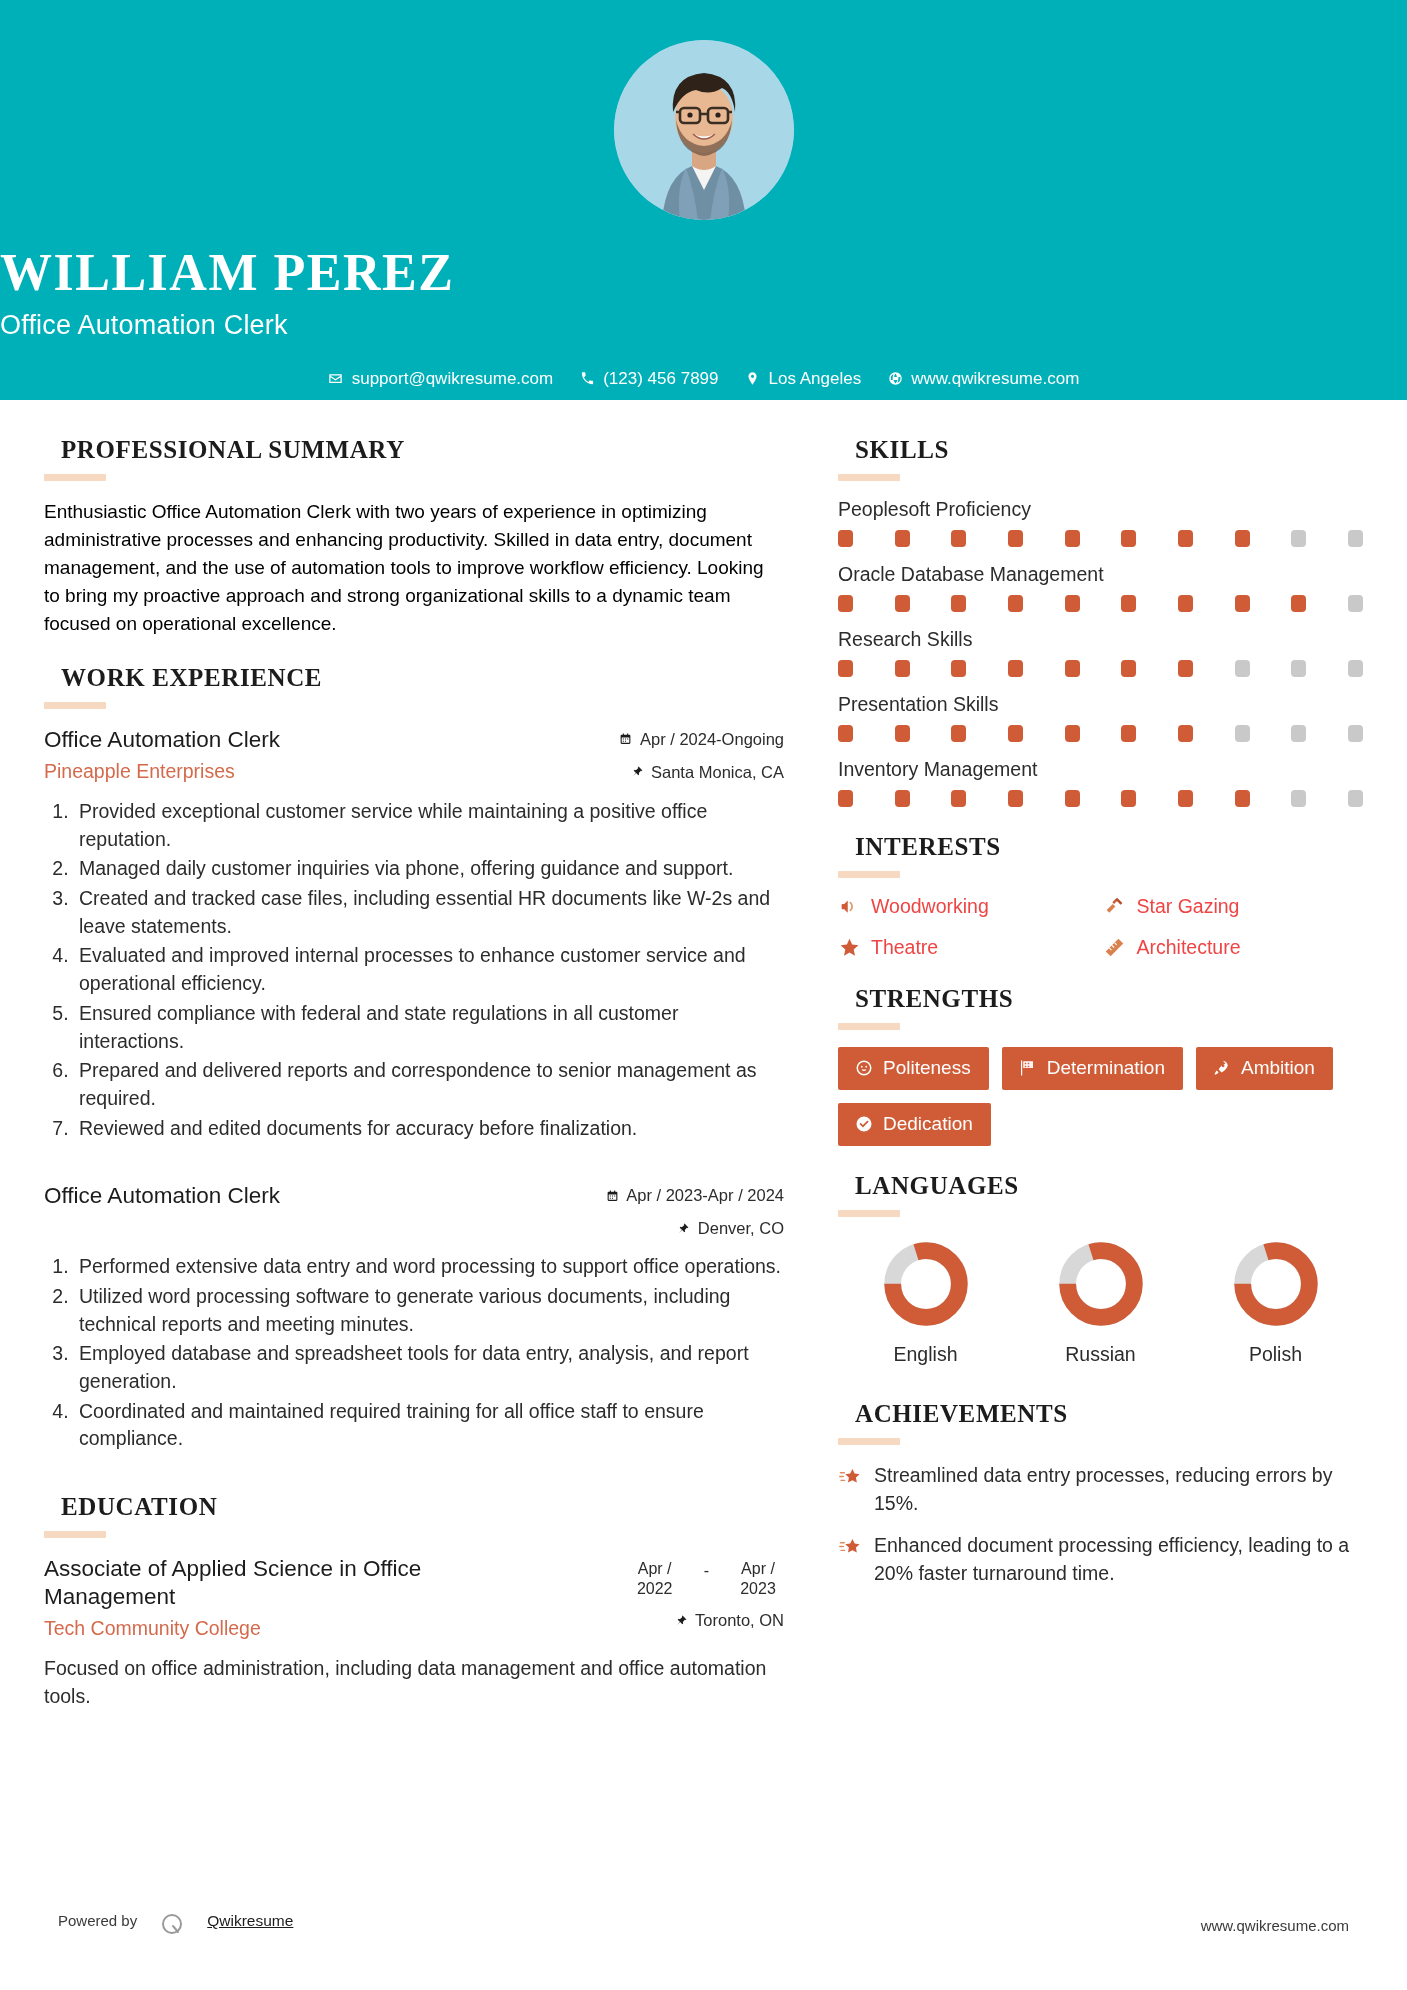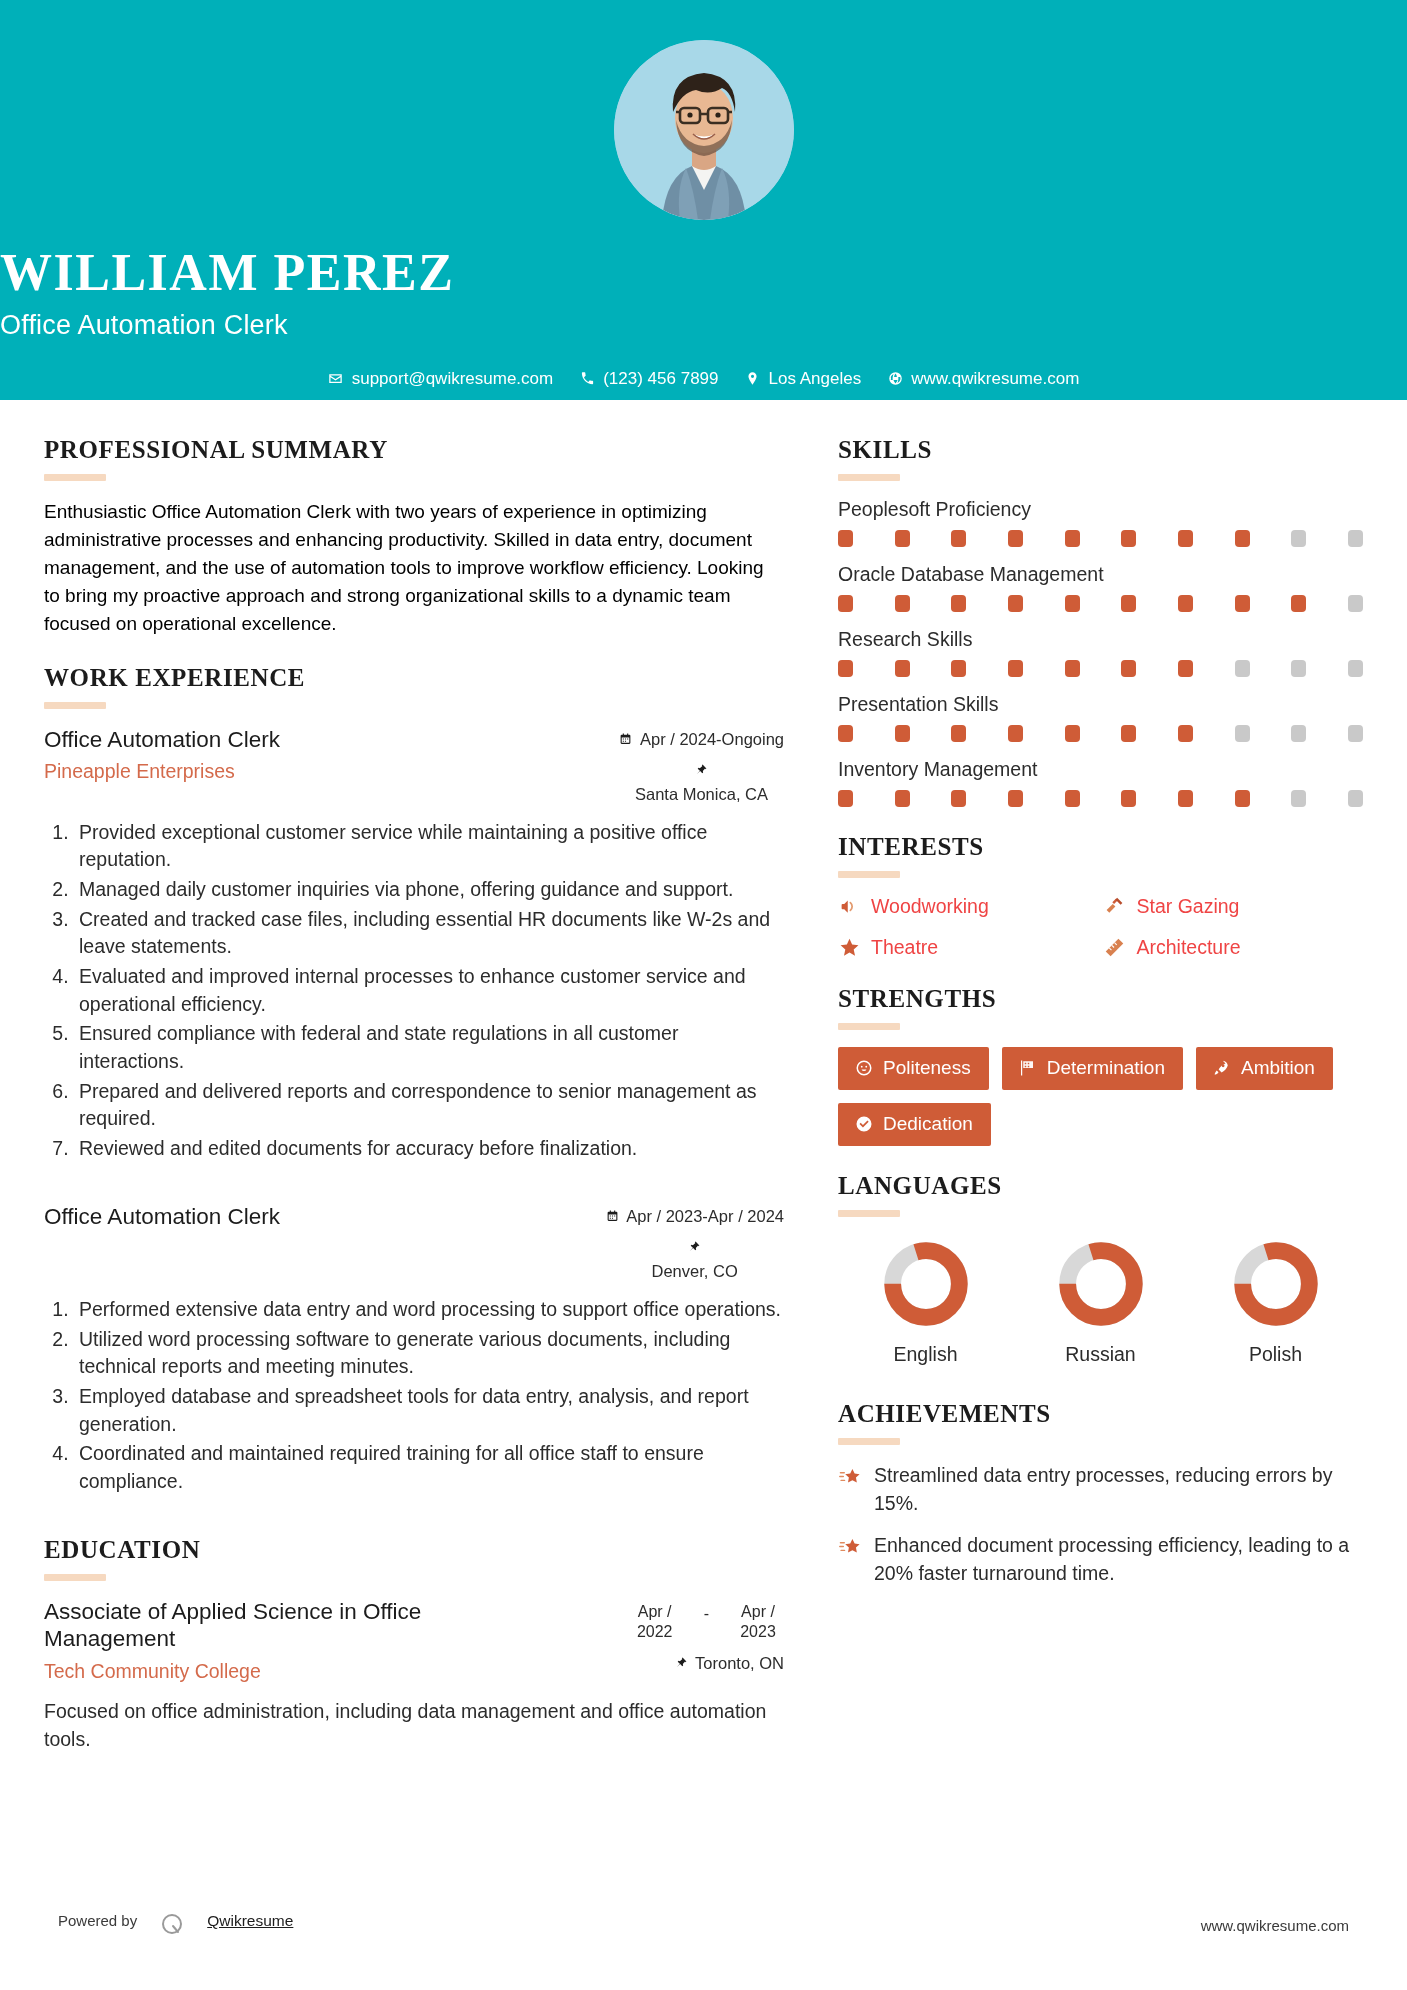--- a/index.html
+++ b/index.html
@@ -89,20 +89,21 @@
   .col-right { width: 525px; flex: none; }
 
   .section { margin-bottom: 26px; }
   .section-title {
     font-family: "Liberation Serif", serif;
     font-weight: bold;
     font-size: 25px;
     letter-spacing: 0.6px;
     color: #1c1c1c;
     text-transform: uppercase;
+    margin-left: 17px;
   }
   .section-rule {
     width: 62px;
     height: 7px;
     background: #f6d9c0;
     margin-top: 10px;
     margin-bottom: 17px;
     border-radius: 1px;
   }
 
@@ -138,21 +139,21 @@
   }
   .meta-line {
     display: flex;
     justify-content: flex-end;
     align-items: center;
     gap: 7px;
     font-size: 16.5px;
     color: #2c2c2c;
     white-space: nowrap;
   }
-  .meta-line + .meta-line { margin-top: 14px; flex-direction: column; }
+  .meta-line + .meta-line { margin-top: 14px; }
   .meta-line .m-icon {
     display: inline-flex;
     align-items: center;
     justify-content: center;
     width: 14px; height: 15px;
   }
   .meta-line .m-icon svg { width: 13px; height: 14px; fill: #1c1c1c; }
 
   .edu-dates {
     display: flex;

